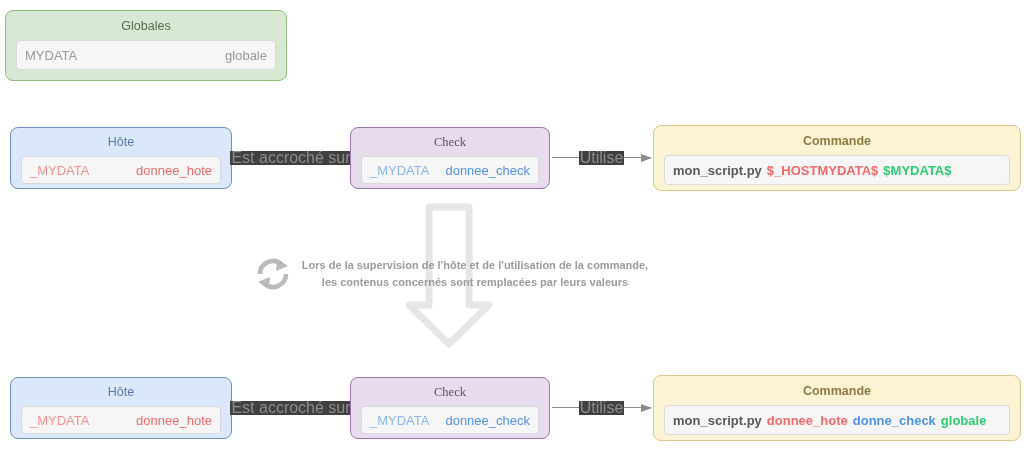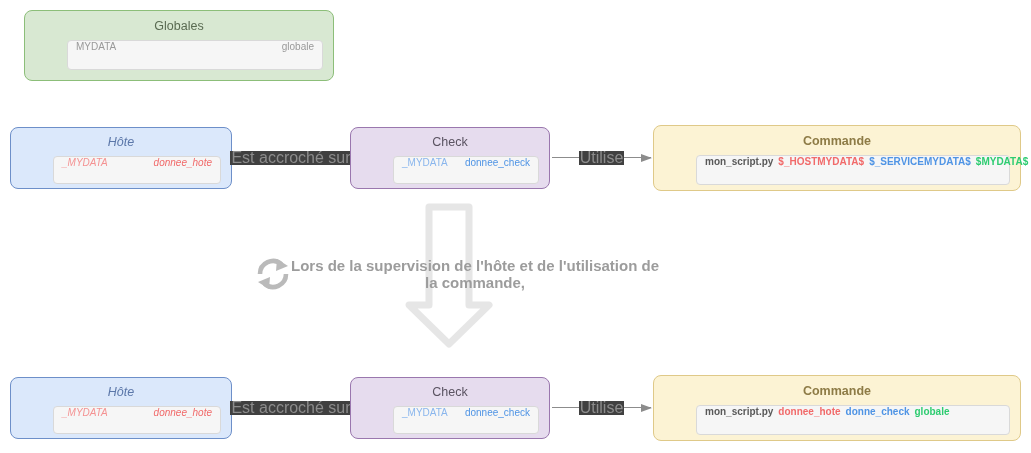--- a/index.html
+++ b/index.html
@@ -24,29 +24,29 @@
     position:absolute;box-sizing:border-box;border-radius:8px;
     border:1.5px solid #888;padding:7px 10px 0 10px;
   }
   .entity .entity-title{
     text-align:center;font-size:12.5px;line-height:15px;
     white-space:nowrap;overflow:hidden;
   }
   .entity .entity-field{
     box-sizing:border-box;margin-top:6px;height:28px;border-radius:4px;
     background:var(--field-bg);border:1px solid var(--field-border);
-    display:flex;justify-content:space-between;
-    padding:0 8px;font-size:10px;white-space:nowrap;margin-left:32px;
+    display:flex;align-items:center;justify-content:space-between;
+    padding:0 8px;font-size:13px;white-space:nowrap;
   }
   .entity.green{background:var(--globales-fill);border-color:var(--globales-border);}
   .entity.green .entity-title{color:var(--globales-title);}
-  .entity.blue{background:var(--hote-fill);border-color:var(--hote-border);font-style:italic;}
+  .entity.blue{background:var(--hote-fill);border-color:var(--hote-border);}
   .entity.blue .entity-title{color:var(--hote-title);}
   .entity.purple{background:var(--check-fill);border-color:var(--check-border);}
-  .entity.purple .entity-title{color:var(--check-title);}
+  .entity.purple .entity-title{color:var(--check-title);font-family:Liberation Serif, serif;}
   .entity.yellow{background:var(--commande-fill);border-color:var(--commande-border);}
   .entity.yellow .entity-title{color:var(--commande-title);font-weight:bold;}
 
   .entity.tall{padding-top:8px;}
   .entity.tall .entity-field{height:30px;}
 
   .cmd-field{justify-content:flex-start !important;background:#fafafa;font-weight:bold;}
   .cmd-field .seg{margin-right:5px;}
   .cmd-field .seg:last-child{margin-right:0;}
 
@@ -75,29 +75,29 @@
     right:0;transform:translateY(-50%);
     border-left:11px solid var(--arrow);
     border-top:4.5px solid transparent;border-bottom:4.5px solid transparent;
   }
 
   
   .big-arrow-svg{position:absolute;left:399px;top:198px;}
   .refresh-svg{position:absolute;left:255px;top:256px;}
   .note{
     position:absolute;left:285px;top:257px;width:380px;text-align:center;
-    font-size:15px;font-weight:bold;line-height:17px;color:var(--note-text);
+    font-size:11px;font-weight:bold;line-height:17px;color:var(--note-text);
   }
 </style>
 </head>
 <body>
 
 <div class="canvas">
 
-  <div class="entity green tall" style="left:24px;top:10px;width:310px;height:71px">
+  <div class="entity green tall" style="left:5px;top:10px;width:282px;height:71px">
     <div class="entity-title">Globales</div>
     <div class="entity-field">
       <span class="c-gray">MYDATA</span>
       <span class="c-gray">globale</span>
     </div>
   </div>
 
   <div class="entity blue" style="left:10px;top:127px;width:222px;height:62px">
     <div class="entity-title">Hôte</div>
     <div class="entity-field">
@@ -124,21 +124,20 @@
     <div class="arrow-line"></div>
     <div class="head right"></div>
     <span class="arrow-label">Utilise</span>
   </div>
 
   <div class="entity yellow tall" style="left:653px;top:125px;width:368px;height:66px">
     <div class="entity-title">Commande</div>
     <div class="entity-field cmd-field">
       <span class="seg c-dark">mon_script.py</span>
       <span class="seg c-red">$_HOSTMYDATA$</span>
-      <span class="seg c-blue">$_SERVICEMYDATA$</span>
       <span class="seg c-green">$MYDATA$</span>
     </div>
   </div>
 
   <svg class="big-arrow-svg" width="100" height="155" viewBox="0 0 100 155">
     <path d="M30 9 L30 107 L10 107 L50 146 L90 107 L70 107 L70 9 Z" fill="#ffffff" stroke="var(--big-arrow)" stroke-width="7" stroke-linejoin="round"></path>
   </svg>
 
   <svg class="refresh-svg" width="36" height="36" viewBox="0 0 36 36">
     <g fill="none" stroke="var(--icon)" stroke-width="4.6">
@@ -146,20 +145,21 @@
       <path d="M 5 18 A 13 13 0 0 1 26.5 8.2"></path>
     </g>
     <g fill="var(--icon)">
       <polygon points="22,3 33,10 21,15"></polygon>
       <polygon points="14,33 3,26 15,21"></polygon>
     </g>
   </svg>
 
   <div class="note">
     <div>Lors de la supervision de l'hôte et de l'utilisation de la commande,</div>
+    <div>les contenus concernés sont remplacées par leurs valeurs</div>
   </div>
 
   <div class="entity blue" style="left:10px;top:377px;width:222px;height:62px">
     <div class="entity-title">Hôte</div>
     <div class="entity-field">
       <span class="c-red-light">_MYDATA</span>
       <span class="c-red">donnee_hote</span>
     </div>
   </div>
 

